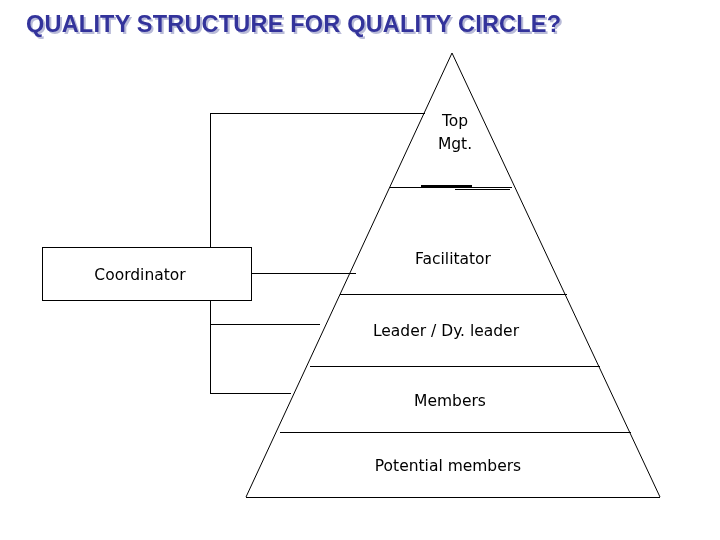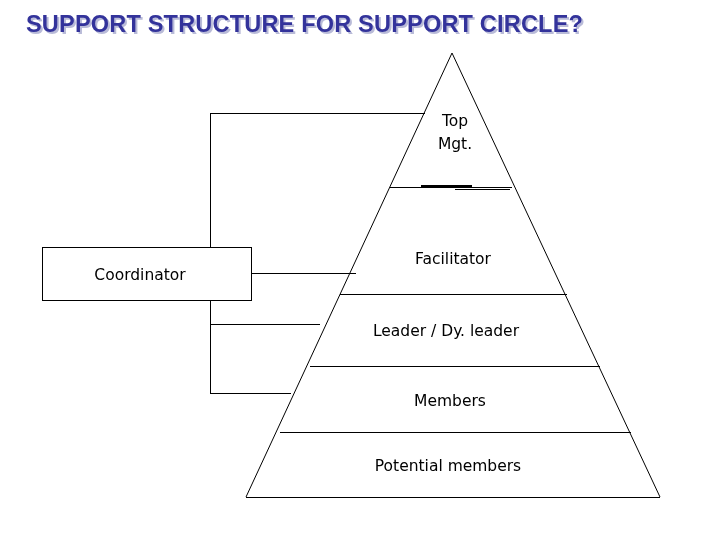--- a/index.html
+++ b/index.html
@@ -79,21 +79,21 @@
     font-size: 15.5px;
     fill: #000000;
     text-anchor: middle;
   }
 </style>
 </head>
 <body>
 
 <div id="slide">
 
-  <div id="slide-title">SUPPORT STRUCTURE FOR SUPPORT CIRCLE?</div>
+  <div id="slide-title">QUALITY STRUCTURE FOR QUALITY CIRCLE?</div>
 
   <svg id="diagram" width="720" height="540" viewBox="0 0 720 540">
 
     <g>
 
       <line class="conn-line" x1="210.5" y1="113" x2="210.5" y2="393"></line>
 
       <line class="conn-line" x1="210" y1="113.5" x2="425" y2="113.5"></line>
 
       <line class="conn-line" x1="210" y1="324.5" x2="320" y2="324.5"></line>

